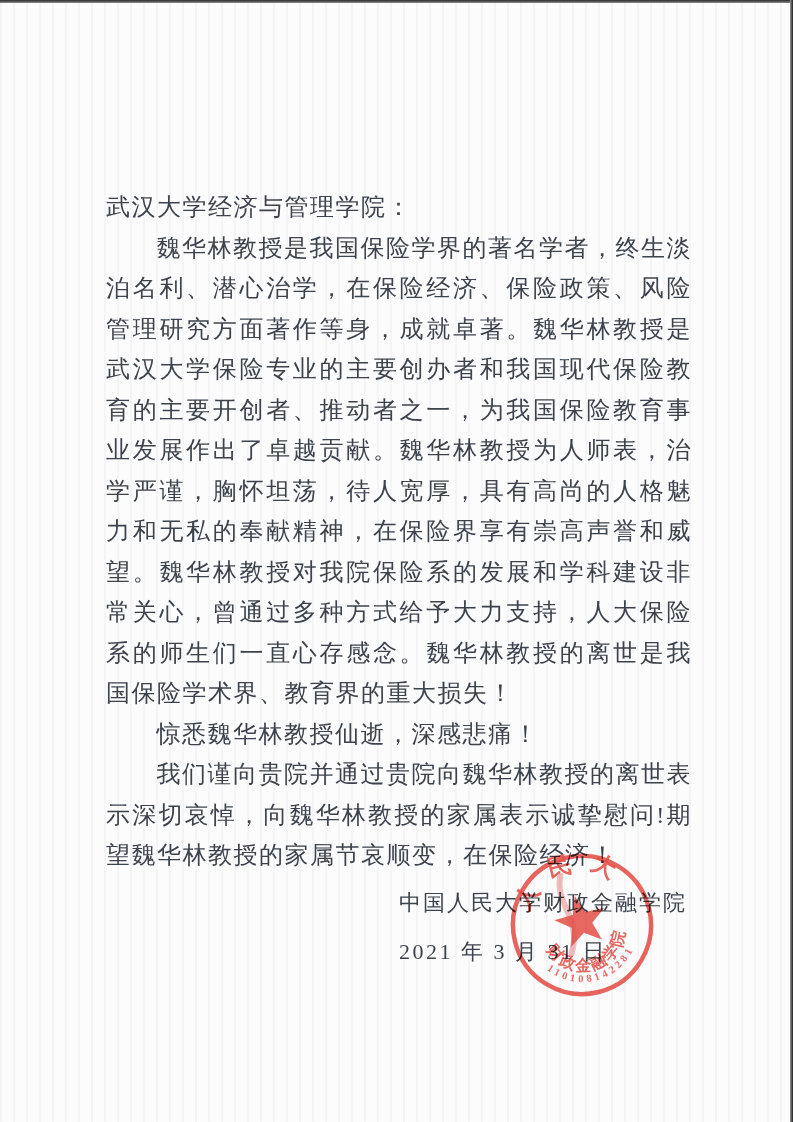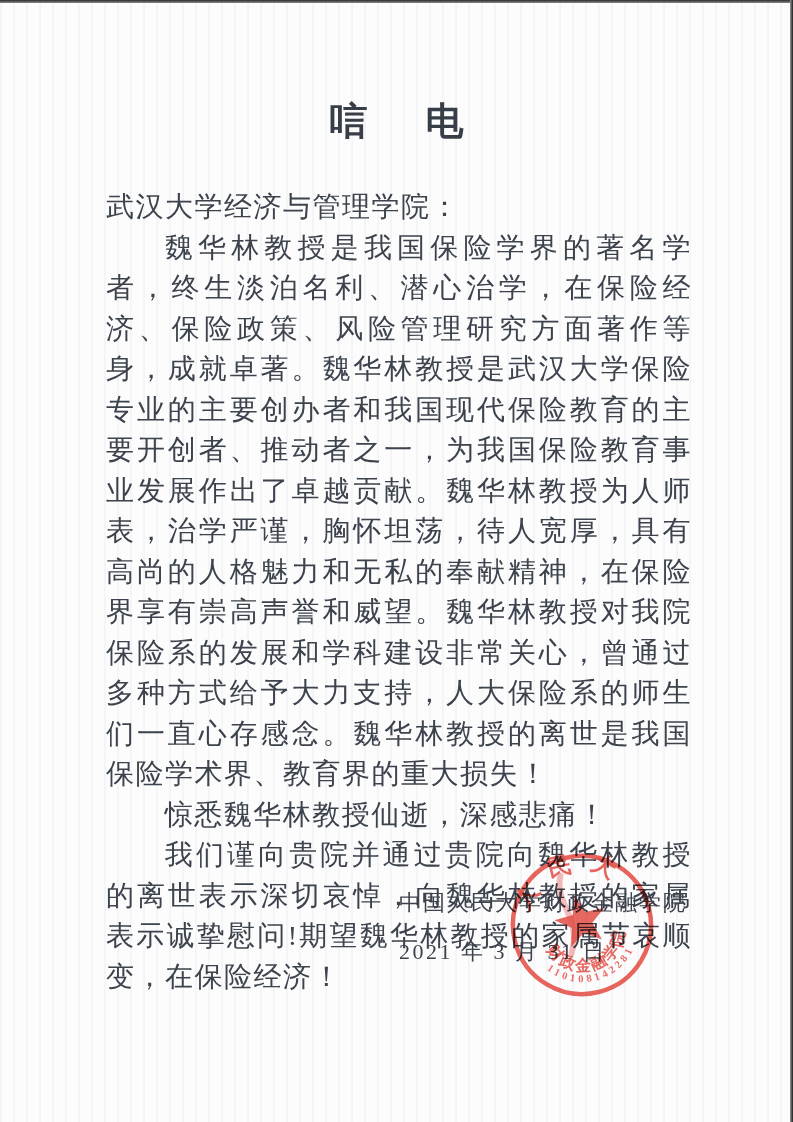--- a/index.html
+++ b/index.html
@@ -45,21 +45,21 @@
     font-weight: bold;
     letter-spacing: 10px;
     color: #383e48;
     text-indent: 10px; 
   }
   .letter-body {
     position: absolute;
     top: 187px;
     left: 106px;
     width: 586px;
-    font-size: 28px;
+    font-size: 24px;
     line-height: 40.5px;
     letter-spacing: 1.5px;
     text-align: justify;
   }
   .letter-body p {
     margin: 0;
   }
   .letter-body p.para {
     text-indent: 2.1em;
   }
@@ -98,21 +98,20 @@
   }
 </style>
 </head>
 <body>
 
 <div class="page">
 
   <div class="scan-edge-top"></div>
   <div class="scan-edge-right"></div>
 
-  <h1 class="letter-title">唁　电</h1>
 
   <div class="letter-body">
     <p class="salutation">武汉大学经济与管理学院：</p>
     <p class="para">魏华林教授是我国保险学界的著名学者，终生淡泊名利、潜心治学，在保险经济、保险政策、风险管理研究方面著作等身，成就卓著。魏华林教授是武汉大学保险专业的主要创办者和我国现代保险教育的主要开创者、推动者之一，为我国保险教育事业发展作出了卓越贡献。魏华林教授为人师表，治学严谨，胸怀坦荡，待人宽厚，具有高尚的人格魅力和无私的奉献精神，在保险界享有崇高声誉和威望。魏华林教授对我院保险系的发展和学科建设非常关心，曾通过多种方式给予大力支持，人大保险系的师生们一直心存感念。魏华林教授的离世是我国保险学术界、教育界的重大损失！</p>
     <p class="para">惊悉魏华林教授仙逝，深感悲痛！</p>
     <p class="para">我们谨向贵院并通过贵院向魏华林教授的离世表示深切哀悼，向魏华林教授的家属表示诚挚慰问!期望魏华林教授的家属节哀顺变，在保险经济！</p>
   </div>
 
   <div class="signature-block">
     <div class="signature-org">中国人民大学财政金融学院</div>

